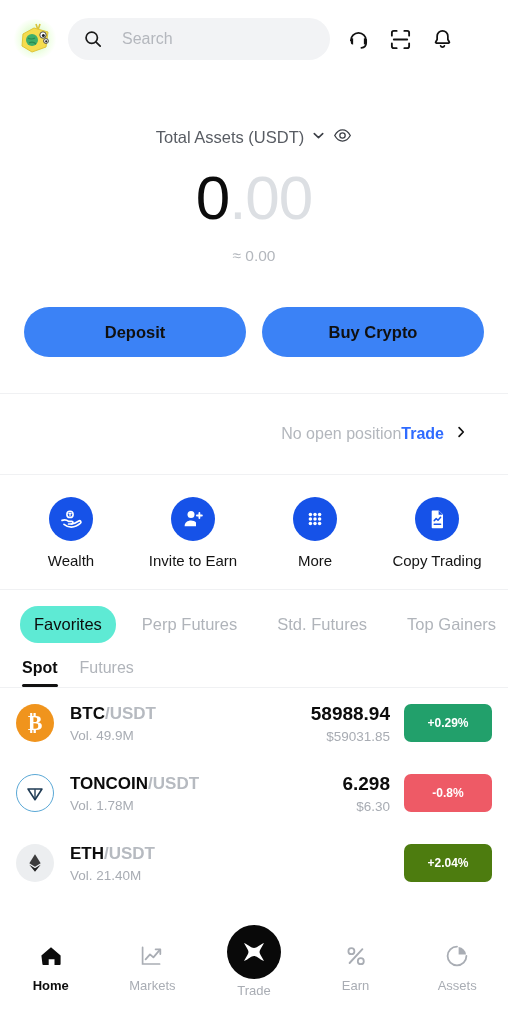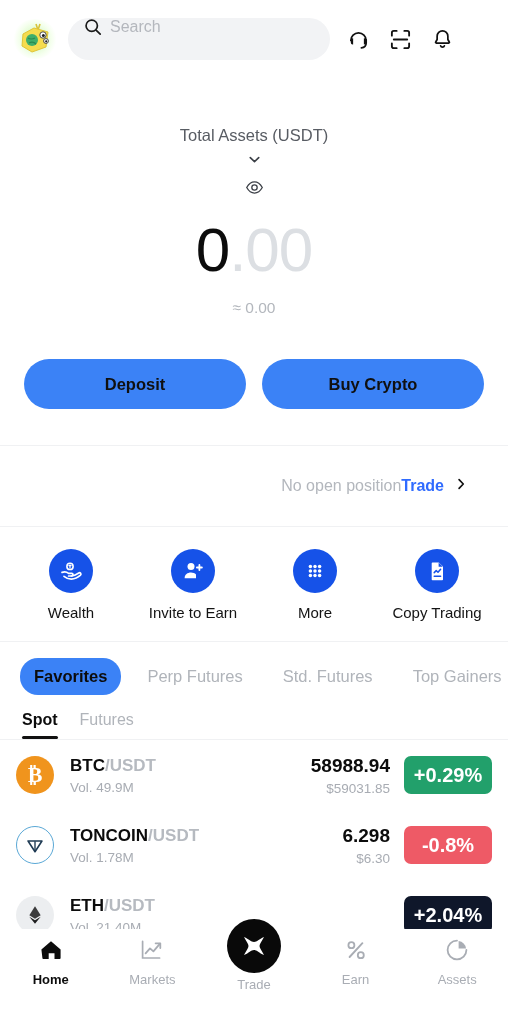--- a/index.html
+++ b/index.html
@@ -25,40 +25,40 @@
   }
   .logo-glow {
     position: absolute; width: 44px; height: 40px; border-radius: 50%;
     background: radial-gradient(circle, rgba(190,245,160,.85) 0%, rgba(225,255,205,.35) 55%, rgba(255,255,255,0) 72%);
   }
   .logo svg { position: relative; }
 
   .searchbar {
     flex: 1 1 auto; height: 42px;
     background: #f2f3f5; border-radius: 21px;
-    display: flex; align-items: flex-start; gap: 8px;
+    display: flex; align-items: center; gap: 20px;
     padding: 0 16px;
     max-width: 262px;
   }
   .searchbar .s-icon { flex: 0 0 18px; display: flex; }
   .search-input {
     border: none; background: transparent; outline: none;
     font-family: "Liberation Sans", sans-serif;
     font-size: 16px; color: #111; width: 100%;
   }
   .search-input::placeholder { color: #b4b7bd; }
 
   .head-actions { display: flex; align-items: center; gap: 18px; margin-left: 6px; }
   .head-actions .hicon { width: 24px; height: 24px; display: flex; align-items: center; justify-content: center; }
 
   
   .balance { padding-top: 48px; text-align: center; }
   .bal-label-row {
     display: flex; align-items: center; justify-content: center; gap: 7px;
-    font-size: 16.5px; color: #585c63; flex-direction: column;
+    font-size: 16.5px; color: #585c63;
   }
   .bal-amount {
     margin-top: 18px;
     font-size: 62px; font-weight: 400; letter-spacing: -1px; line-height: 1;
   }
   .bal-amount .int { color: #0c0c0c; }
   .bal-amount .dec { color: #dcdfe3; }
   .bal-approx { margin-top: 18px; font-size: 15.5px; color: #b3b7bd; }
 
   
@@ -94,21 +94,21 @@
 
   
   .mkt-tabs {
     display: flex; align-items: center; gap: 12px;
     padding: 16px 0 0 20px; overflow: hidden; white-space: nowrap;
   }
   .mkt-tab {
     font-size: 16.5px; color: #b0b4ba; padding: 9px 14px; border-radius: 18px;
     flex: 0 0 auto;
   }
-  .mkt-tab.active { background: #3b82f6; color: #0c0c0c; font-weight: 700; }
+  .mkt-tab.active { background: #5eead4; color: #0c0c0c; font-weight: 400; }
 
   .sub-tabs { display: flex; gap: 22px; padding: 16px 22px 0; align-items: flex-end; }
   .sub-tab { font-size: 16px; color: #b0b4ba; padding-bottom: 10px; position: relative; }
   .sub-tab.active { color: #0c0c0c; font-weight: 700; }
   .sub-tab.active::after {
     content: ""; position: absolute; left: 0; right: 0; bottom: 0;
     height: 3px; background: #111; border-radius: 2px;
   }
   .subtab-divider { height: 1px; background: #f0f1f3; }
 
@@ -122,26 +122,26 @@
   .coin-meta { margin-left: 16px; flex: 1 1 auto; }
   .coin-pair { font-size: 17px; font-weight: 700; color: #0c0c0c; }
   .coin-pair .quote { color: #b6bac0; font-weight: 700; }
   .coin-vol { font-size: 13.5px; color: #a8acb3; margin-top: 4px; }
   .coin-price { text-align: right; margin-right: 14px; }
   .coin-price .p-main { font-size: 19px; font-weight: 700; color: #0c0c0c; }
   .coin-price .p-sub { font-size: 13.5px; color: #a8acb3; margin-top: 4px; }
   .chg-badge {
     width: 88px; height: 38px; border-radius: 7px;
     display: flex; align-items: center; justify-content: center;
-    color: #fff; font-size: 20px; font-weight: 700;
+    color: #fff; font-size: 12px; font-weight: 700;
   }
 
   
   .bottom-nav {
-    position: absolute; left: 0; right: 0; bottom: 16px; height: 79px;
+    position: absolute; left: 0; right: 0; bottom: 10px; height: 79px;
     background: #fff; display: flex; align-items: flex-start; padding-top: 6px;
   }
   .nav-item { flex: 1 1 0; display: flex; flex-direction: column; align-items: center; gap: 7px; }
   .nav-ico { height: 30px; display: flex; align-items: center; justify-content: center; }
   .nav-label { font-size: 13px; color: #a9adb4; }
   .nav-item.active .nav-label { color: #0c0c0c; font-weight: 700; }
   .trade-circle {
     width: 54px; height: 54px; border-radius: 50%; background: #090909;
     display: flex; align-items: center; justify-content: center;
     margin-top: -16px;
@@ -362,21 +362,21 @@
       <span class="coin-icon eth">
         <svg width="22" height="22" viewBox="0 0 24 24">
           <path d="M12 2.5 L5.8 12.4 L12 16.2 L18.2 12.4 Z" fill="#3c3c3d"></path>
           <path d="M12 17.6 L5.8 13.8 L12 21.6 L18.2 13.8 Z" fill="#1f1f20"></path>
         </svg>
       </span>
       <span class="coin-meta">
         <span class="coin-pair"><span>ETH</span><span class="quote">/USDT</span></span>
         <div class="coin-vol">Vol. 21.40M</div>
       </span>
-      <span class="chg-badge" style="background:#0f172a">+2.04%</span>
+      <span class="chg-badge" style="background:#4d7c0f">+2.04%</span>
     </div>
   </div>
 
   <div class="bottom-nav">
     <div class="nav-item active">
       <span class="nav-ico">
         <svg width="26" height="26" viewBox="0 0 26 26">
           <path d="M3.4 12.4 L13 4.2 L22.6 12.4 V21 a.9 .9 0 0 1 -.9 .9 h-5.2 v-5.6 h-5.8 v5.6 H5.3 a.9 .9 0 0 1 -.9 -.9 Z" fill="#0c0c0c"></path>
         </svg>
       </span>

